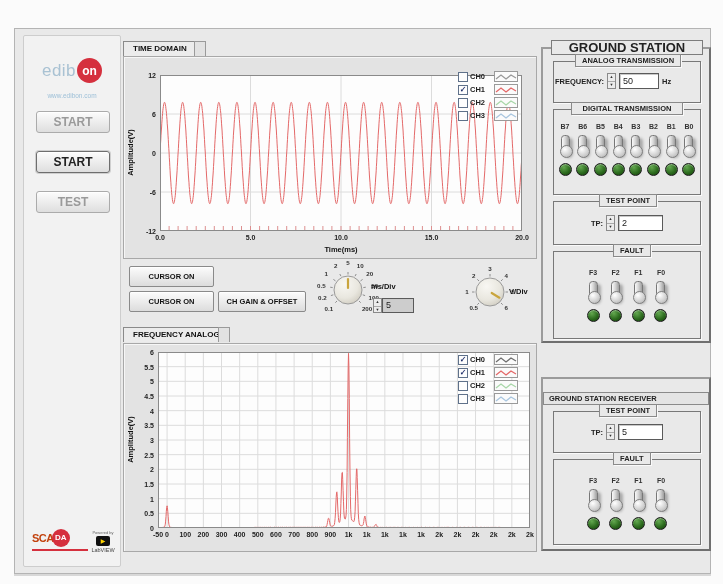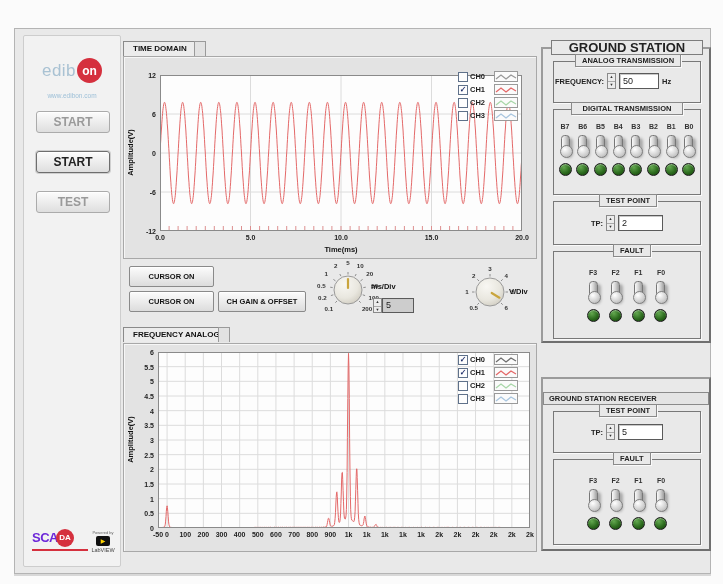--- a/index.html
+++ b/index.html
@@ -17,21 +17,21 @@
   .logo-circle{display:inline-flex;width:25px;height:25px;border-radius:50%;background:#d5303e;color:#fff;
                font-size:12px;font-weight:bold;align-items:center;justify-content:center;vertical-align:middle;margin-left:1px;}
   .logo-url{position:absolute;top:56px;left:0;width:100%;text-align:center;font-size:6.5px;color:#9fc1d8;}
   .sbtn{position:absolute;left:12px;width:74px;height:22px;background:linear-gradient(#fcfcfc,#dedede);
         border:1px solid #ababab;border-radius:3px;font-size:12px;font-weight:bold;color:#9a9a9a;
         display:flex;align-items:center;justify-content:center;box-shadow:inset 0 1px 0 rgba(255,255,255,.9);}
   .sbtn.start{top:75px;}
   .sbtn.stop{top:115px;color:#222;border-color:#6e6e6e;box-shadow:0 0 0 1px #cfcfcf, inset 0 1px 0 rgba(255,255,255,.9);}
   .sbtn.quit{top:155px;}
   .scada{position:absolute;left:8px;top:492px;}
-  .scada-text{font-size:13px;font-weight:bold;color:#6d28d9;vertical-align:middle;letter-spacing:-.5px;}
+  .scada-text{font-size:11px;font-weight:bold;color:#c2410c;vertical-align:middle;letter-spacing:-.5px;}
   .scada-circle{display:inline-flex;width:18px;height:18px;border-radius:50%;background:#d5303e;color:#fff;
                 font-size:8px;font-weight:bold;align-items:center;justify-content:center;vertical-align:middle;margin-left:-2px;}
   .scada-line{width:56px;height:2px;background:#d5303e;margin-top:2px;}
   .lvbadge{position:absolute;left:66px;top:494px;width:26px;text-align:center;}
   .lv-pow{font-size:4px;color:#666;}
   .lv-box{width:14px;height:10px;margin:1px auto;background:#101010;border-radius:2px;color:#ffd400;
           font-size:6px;line-height:10px;text-align:center;}
   .lv-name{font-size:5.5px;color:#444;}
 
   

